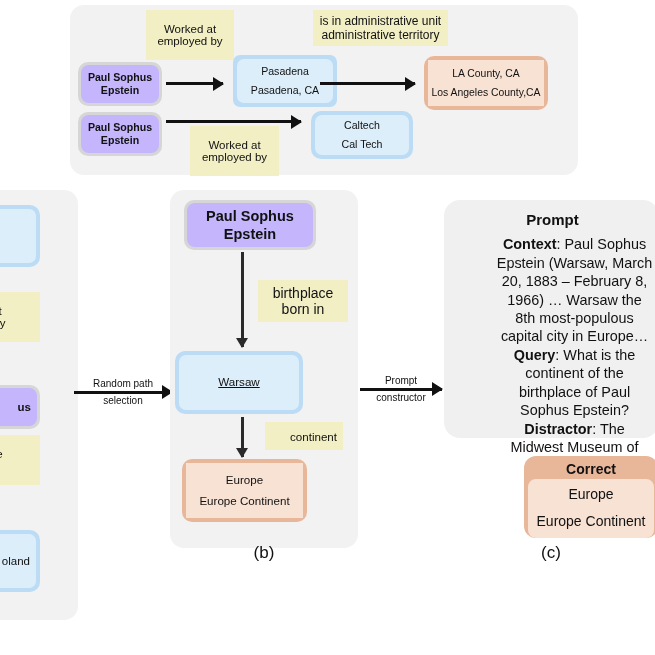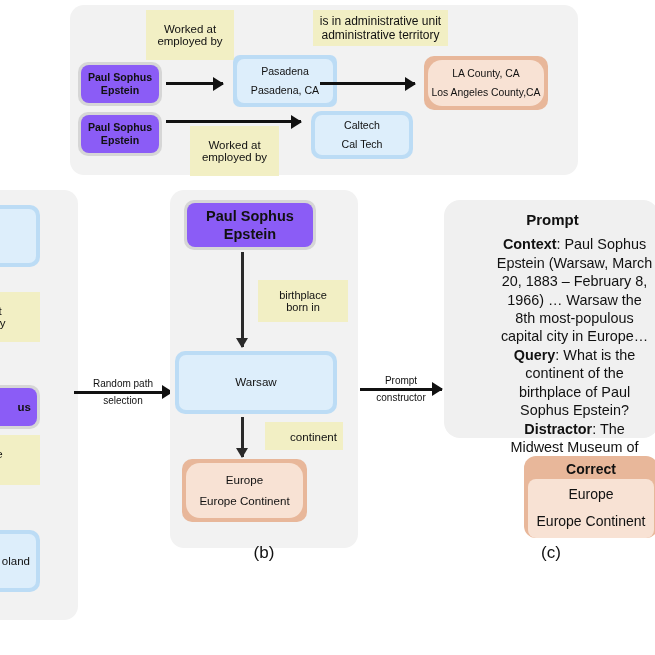--- a/index.html
+++ b/index.html
@@ -31,21 +31,21 @@
     color: #111111;
   }
   .node .ln { display: block; width: 100%; }
 
   
   .node.grey {
     background: #d6d6d6;
     padding: 3px;
   }
   .node.grey .inner {
-    background: #8b5cf6;
+    background: #c4b5fd;
     border-radius: 8px;
     width: 100%; height: 100%;
     display: flex; flex-direction: column;
     align-items: center; justify-content: center;
     font-weight: bold;
   }
 
   
   .node.blue {
     background: #bcdcf5;
@@ -60,21 +60,21 @@
     gap: 6px;
   }
 
   
   .node.orange {
     background: #e8b79a;
     padding: 4px;
   }
   .node.orange .inner {
     background: #f8e2d4;
-    border-radius: 14px;
+    border-radius: 0;
     width: 100%; height: 100%;
     display: flex; flex-direction: column;
     align-items: center; justify-content: center;
     gap: 6px;
   }
 
   
   .relation {
     position: absolute;
     background: #f2efc4;
@@ -311,26 +311,26 @@
 
   <div class="node grey" style="left:184px; top:200px; width:132px; height:50px; font-size:14.5px;">
     <div class="inner">
       <span class="ln">Paul Sophus</span>
       <span class="ln">Epstein</span>
     </div>
   </div>
 
   <div class="arrow-v" style="left:241px; top:252px; height:95px;"></div>
 
-  <div class="relation" style="left:258px; top:280px; width:90px; height:42px; font-size:11px;text-align:center;">
+  <div class="relation" style="left:258px; top:280px; width:90px; height:42px; font-size:14px;text-align:center;">
     <span class="ln">birthplace</span>
     <span class="ln">born in</span>
   </div>
 
-  <div class="node blue" style="left:175px; top:351px; width:162px; height:63px; font-size:11.6px;">
+  <div class="node blue" style="left:175px; top:351px; width:128px; height:63px; font-size:11.6px;text-decoration:underline;">
     <div class="inner">
       <span class="ln">Warsaw</span>
     </div>
   </div>
 
   <div class="arrow-v" style="left:241px; top:417px; height:40px;"></div>
 
   <div class="relation single" style="left:265px; top:422px; width:78px; height:28px; font-size:11.6px;padding-left:19px;">
     <span class="ln">continent</span>
   </div>

